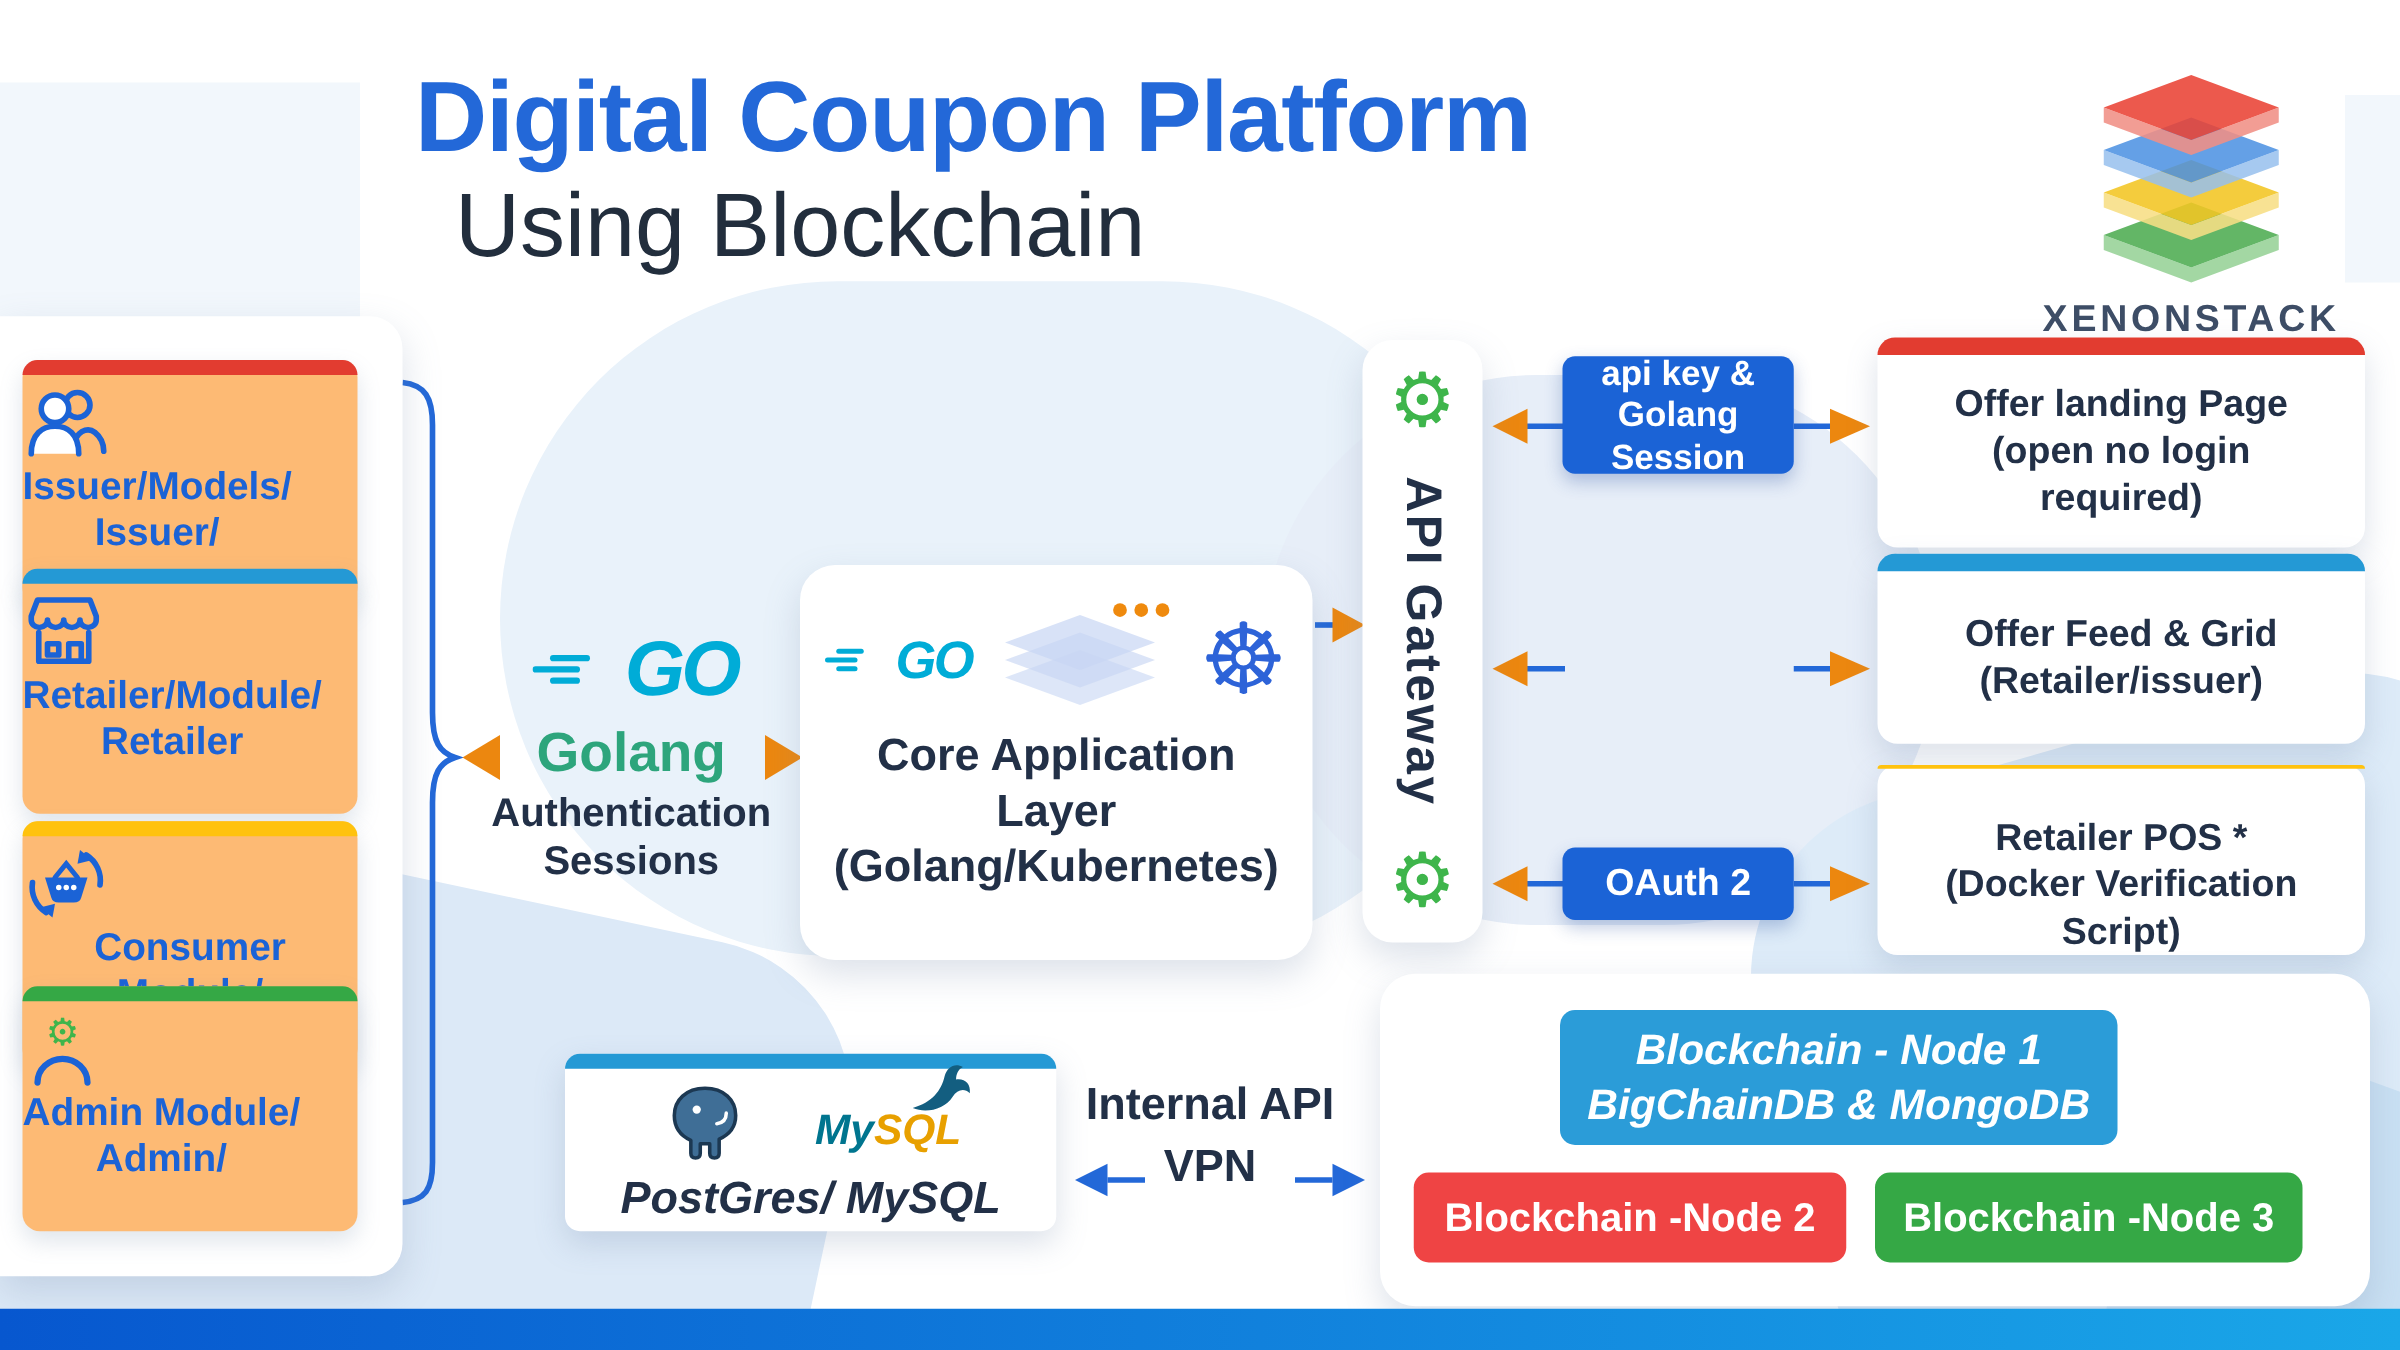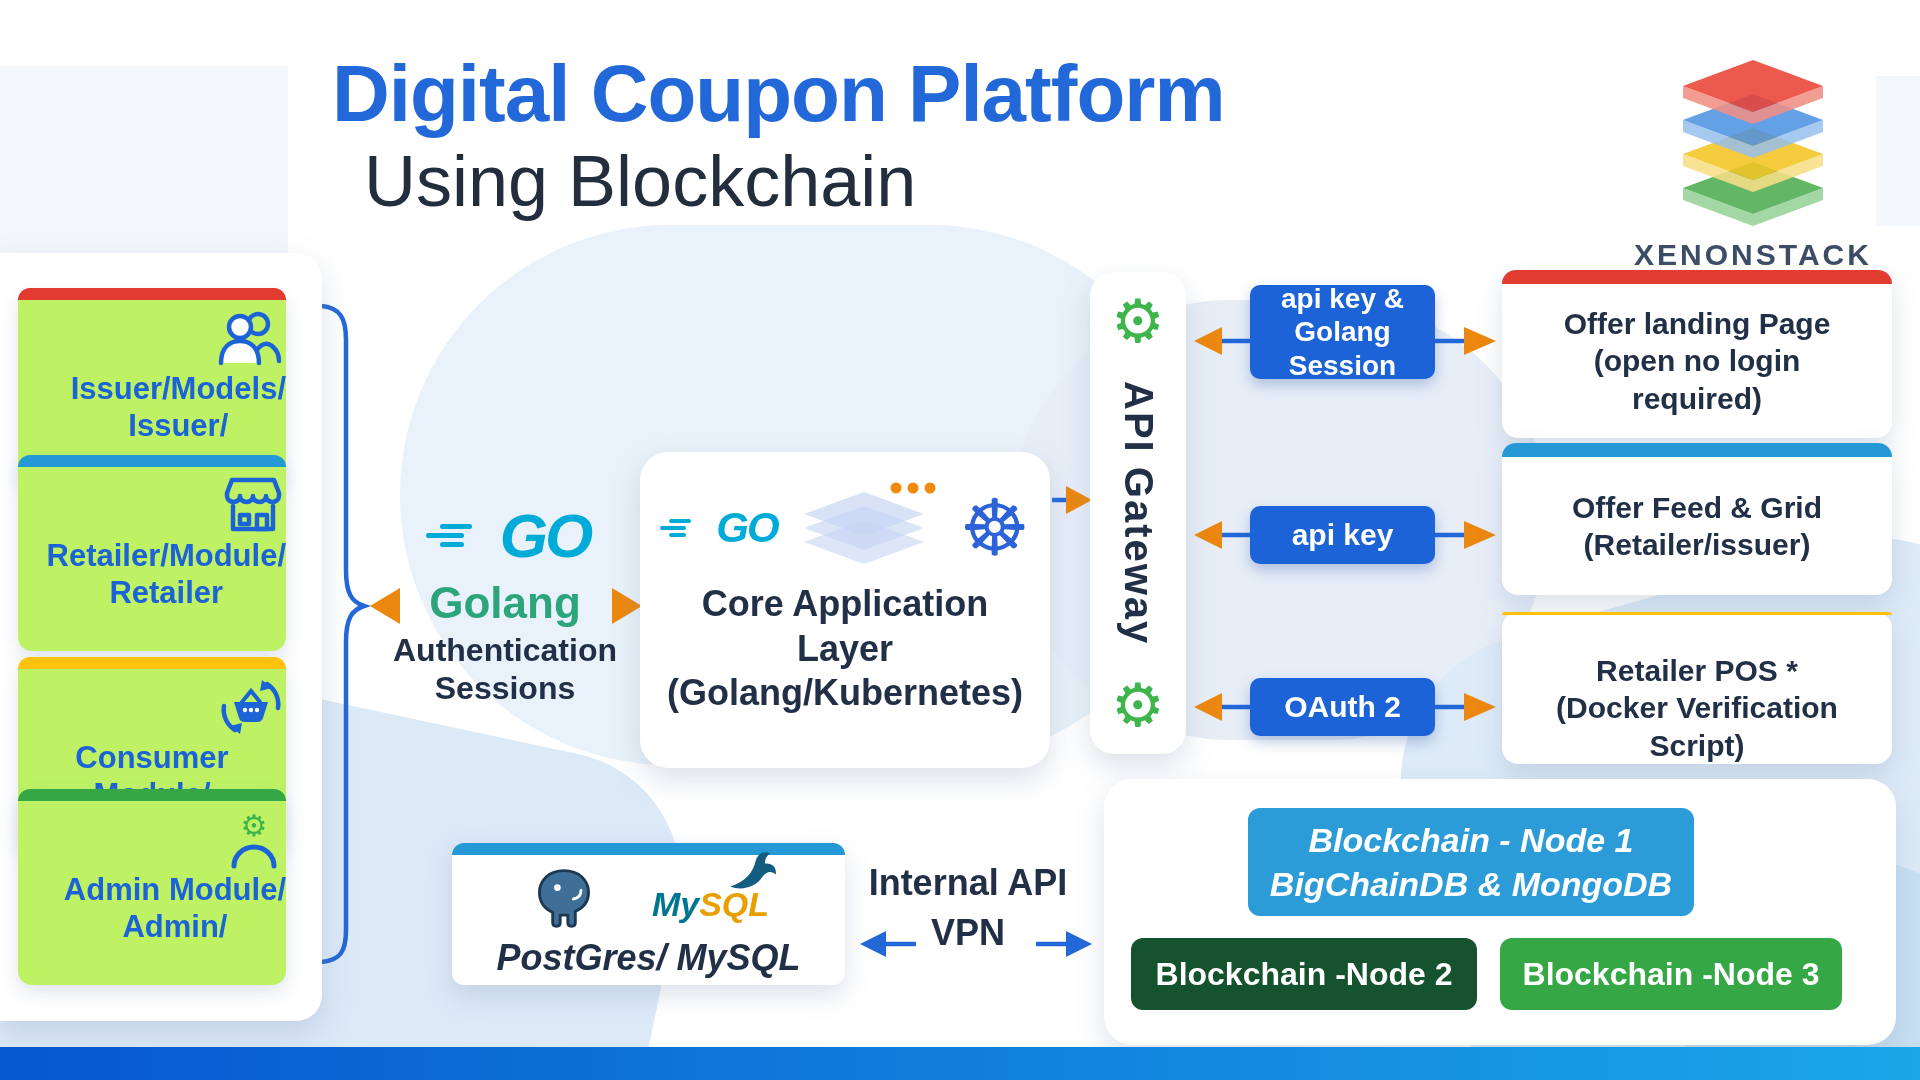--- a/index.html
+++ b/index.html
@@ -20,22 +20,22 @@
   .ahead{fill:#ec870f;}
   .bhead{fill:#2368d8;}
   
   .title1{position:absolute;left:332px;top:48px;font-size:80px;font-weight:700;color:#2368d8;letter-spacing:-1px;z-index:2;}
   .title2{position:absolute;left:364px;top:140px;font-size:72px;font-weight:500;color:#222e3d;z-index:2;}
   .brand{position:absolute;left:1628px;top:56px;width:250px;z-index:2;text-align:center;}
   .brand-word{font-size:30px;font-weight:700;color:#3d4d66;letter-spacing:3px;margin-top:6px;}
   
   .left-panel{position:absolute;left:0;top:253px;width:322px;height:768px;background:#fff;
       border-radius:0 26px 26px 0;box-shadow:0 12px 30px rgba(120,140,170,.25);z-index:2;}
-  .mod-card{position:absolute;left:18px;width:268px;height:196px;background:#bef264;border-radius:14px;
-      box-shadow:0 8px 18px rgba(120,140,170,.22);display:flex;flex-direction:column;align-items:flex-end;z-index:3;}
+  .mod-card{position:absolute;left:18px;width:268px;height:196px;background:#fdba74;border-radius:14px;
+      box-shadow:0 8px 18px rgba(120,140,170,.22);display:flex;flex-direction:column;align-items:flex-start;z-index:3;}
   .mod-bar{width:100%;height:12px;border-radius:14px 14px 0 0;}
   .bar-red{background:#e23c30;} .bar-blue{background:#2499d5;} .bar-yellow{background:#ffc20e;} .bar-green{background:#35a845;}
   .mod-icon{height:64px;display:flex;align-items:center;justify-content:center;margin-top:6px;}
   .mod-text{font-size:31px;font-weight:700;color:#1b63d6;line-height:1.2;text-align:center;}
   .mod-text span{display:block;}
   
   .go-logo{display:inline-flex;align-items:center;gap:22px;color:#00acd7;}
   .go-word-lg{font-size:62px;font-weight:700;font-style:italic;letter-spacing:-3px;}
   .go-word-sm{font-size:42px;font-weight:700;font-style:italic;letter-spacing:-2px;}
   .auth-go{position:absolute;left:398px;top:500px;width:220px;text-align:center;z-index:2;}
@@ -81,21 +81,21 @@
   .db-label{font-size:36px;font-weight:700;color:#223047;margin-top:-4px;}
   
   .vpn-l1{position:absolute;left:852px;top:862px;width:232px;text-align:center;font-size:36px;font-weight:700;color:#223047;z-index:2;}
   .vpn-l2{position:absolute;left:852px;top:912px;width:232px;text-align:center;font-size:36px;font-weight:700;color:#223047;z-index:2;}
   
   .bc-wrap{position:absolute;left:1104px;top:779px;width:792px;height:266px;background:#fff;border-radius:28px;
       box-shadow:0 12px 28px rgba(120,140,170,.25);z-index:2;}
   .bc-node{position:absolute;color:#fff;font-weight:700;text-align:center;display:flex;flex-direction:column;justify-content:center;border-radius:12px;}
   .bc-node span{display:block;font-style:italic;}
   .bc1{left:144px;top:29px;width:446px;height:108px;background:#2b9cd8;font-size:34px;line-height:1.3;}
-  .bc2{left:27px;top:159px;width:346px;height:72px;background:#14532d;font-size:32px;}
+  .bc2{left:27px;top:159px;width:346px;height:72px;background:#ef4444;font-size:32px;}
   .bc3{left:396px;top:159px;width:342px;height:72px;background:#35a845;font-size:32px;}
   
   .bottom-bar{position:absolute;left:0;top:1047px;width:1920px;height:33px;z-index:3;
       background:linear-gradient(90deg,#0757cf,#1aa7e8);}
 </style>
 </head>
 <body>
 
 <div class="stage">
 
@@ -276,23 +276,20 @@
     <span class="gear">⚙</span>
     <span class="gw-label">API Gateway</span>
     <span class="gear">⚙</span>
   </div>
 
   <div class="chip chip1">
     <span>api key &amp;</span>
     <span>Golang</span>
     <span>Session</span>
   </div>
-  <div class="chip chip2">
-    <span>api key</span>
-  </div>
   <div class="chip chip3">
     <span>OAuth 2</span>
   </div>
 
   <div class="out-box out1">
     <div class="out-bar bar-red"></div>
     <div class="out-text">
       <span>Offer landing Page</span>
       <span>(open no login</span>
       <span>required)</span>

